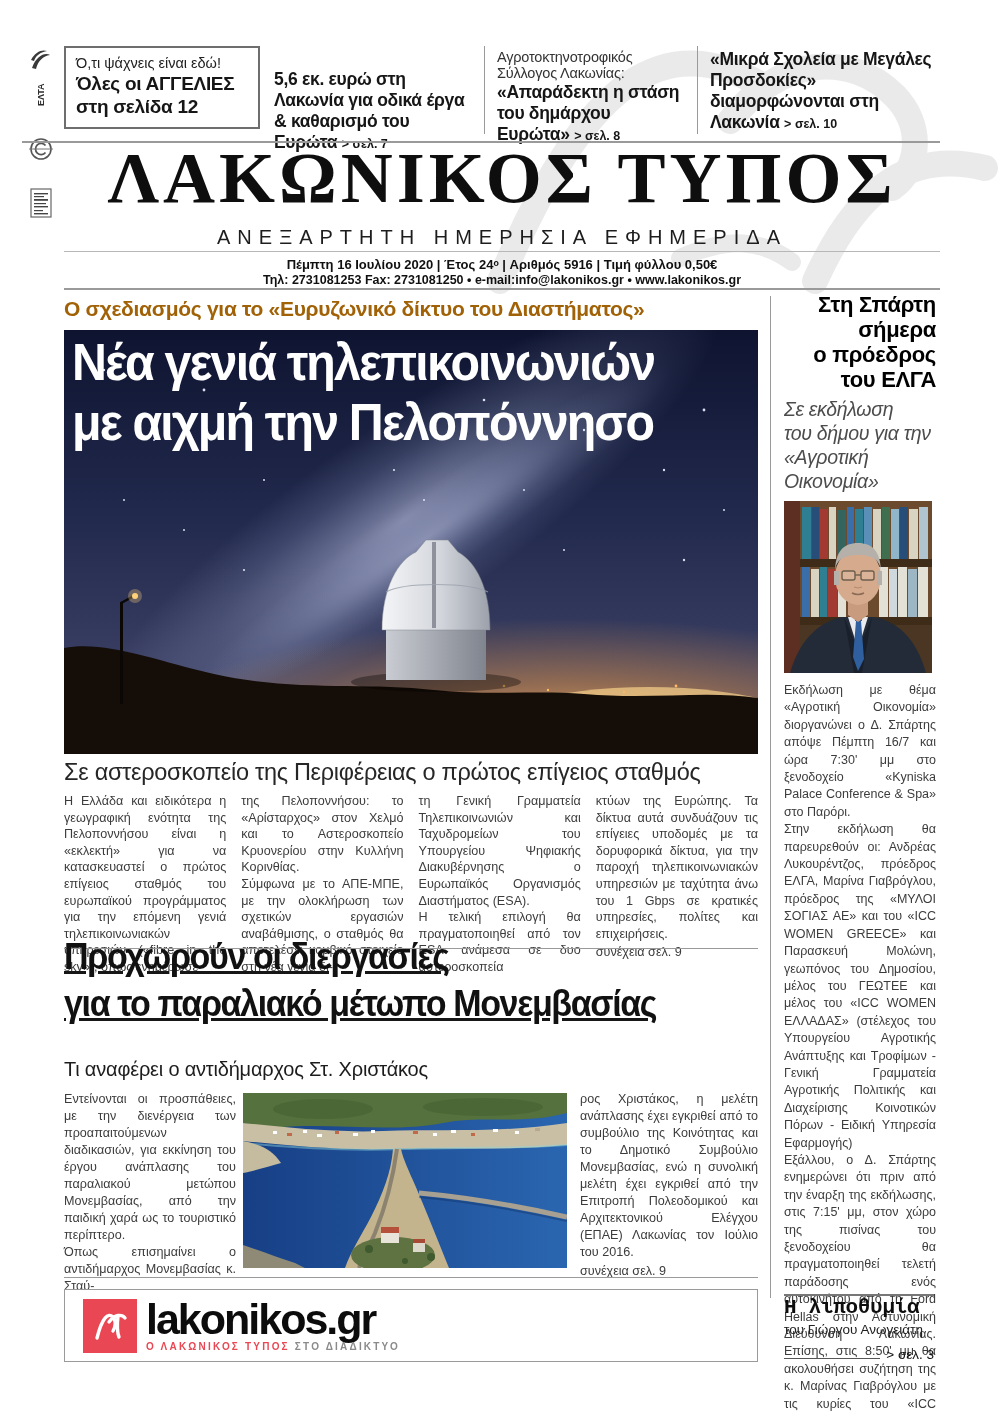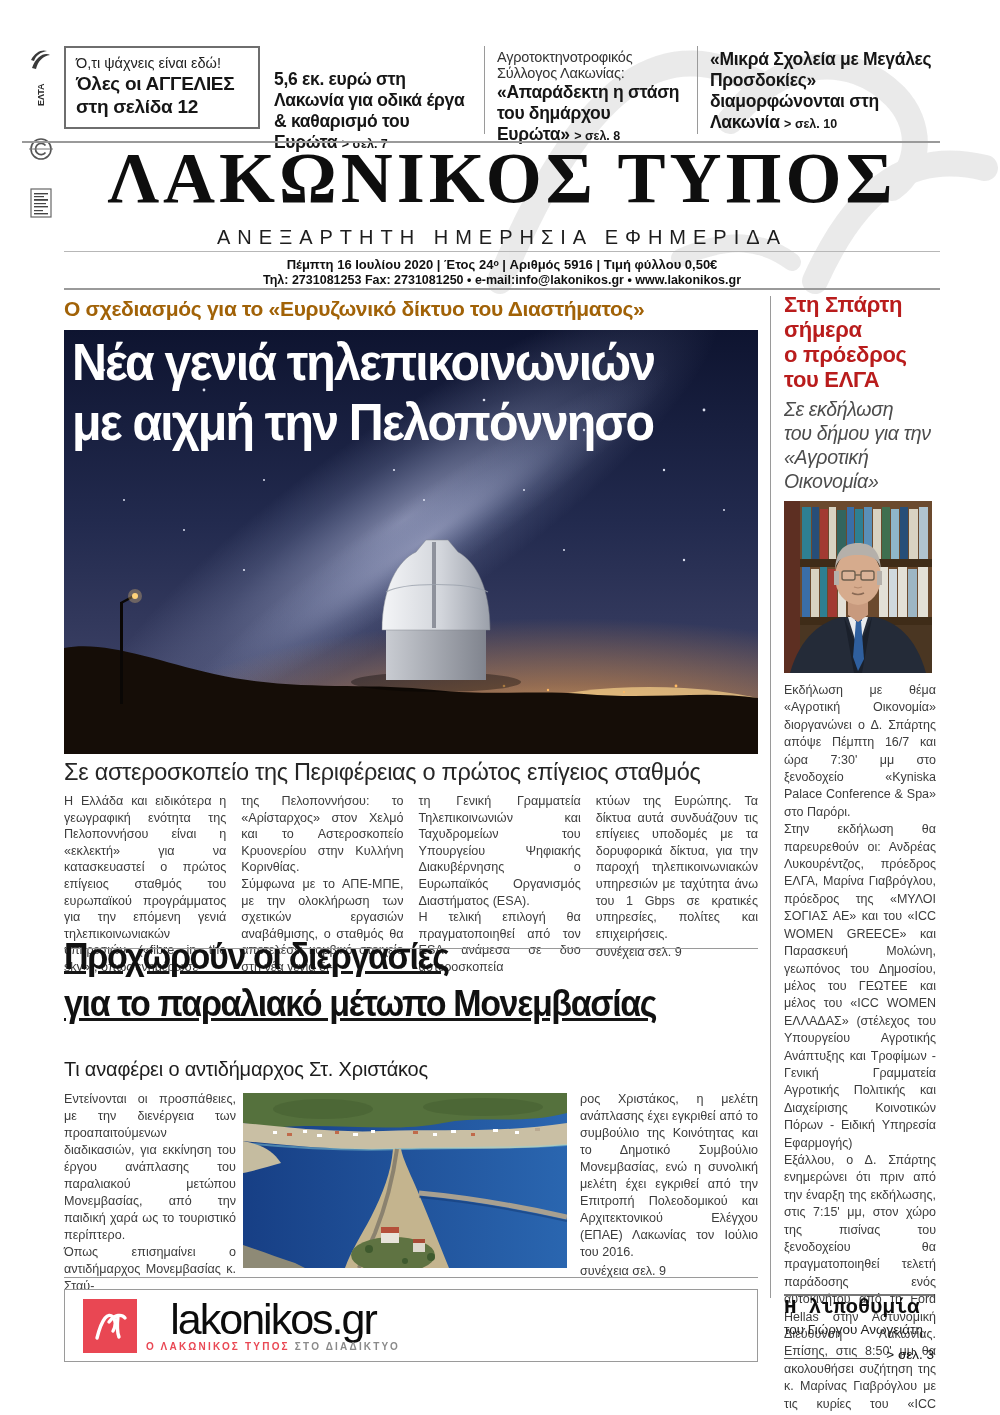--- a/index.html
+++ b/index.html
@@ -52,29 +52,29 @@
   #a2-sub{left:64px;top:1058px;width:694px;font-size:20px;color:#1c1c1c;letter-spacing:-.2px;}
   #a2-left{left:64px;top:1091px;width:172px;}
   #a2-right{left:580px;top:1091px;width:178px;}
   .a2col{font-size:12.6px;line-height:17px;text-align:justify;color:#3c3c3c;white-space:pre-line;}
   #a2-photo{left:243px;top:1093px;width:324px;height:175px;overflow:hidden;}
   #hr-banner{left:64px;top:1277px;width:694px;height:1px;}
   
   #banner{left:64px;top:1289px;width:694px;height:73px;border:1px solid #9a9a9a;box-sizing:border-box;display:flex;align-items:center;padding:0 28px 0 18px;background:#fff;}
   .logo-box{width:54px;height:54px;background:#e94753;margin-right:9px;flex:none;display:flex;align-items:center;justify-content:center;}
   .logo-stack{display:flex;flex-direction:column;}
-  .logo-text{font-size:43px;font-weight:normal;letter-spacing:-2px;line-height:40px;color:#0c0c0c;text-align:center;}
+  .logo-text{font-size:43px;font-weight:bold;letter-spacing:-2px;line-height:40px;color:#0c0c0c;}
   .logo-sub{font-size:10px;letter-spacing:2.2px;margin-top:2px;font-weight:bold;}
   .logo-sub .red{color:#e94753;}
   .logo-sub .gray{color:#8a8a8a;}
   .slogan{margin-left:auto;font-size:20px;letter-spacing:5.5px;color:#3a3a3a;white-space:nowrap;}
   
   #vdiv-main{left:770px;top:296px;width:1px;height:1002px;background:#9a9a9a;}
   #sidebar{left:784px;top:292px;width:152px;}
-  .sb-h{font-size:22px;font-weight:bold;line-height:25px;white-space:pre-line;color:#b91c1c;letter-spacing:-.3px;}
+  .sb-h{font-size:22px;font-weight:bold;line-height:25px;white-space:pre-line;color:#000000;letter-spacing:-.3px;text-align:right;}
   .sb-sub{font-size:19.5px;line-height:24px;color:#4c4c4c;white-space:pre-line;margin-top:5px;letter-spacing:-.3px;font-style:italic;}
   .sb-photo{margin-top:8px;width:148px;height:172px;overflow:hidden;}
   .sb-body{margin-top:9px;font-size:12.5px;line-height:17.4px;text-align:justify;color:#3c3c3c;white-space:pre-line;}
   #sb-footer{left:784px;top:1294px;width:150px;}
   .sb-f-rule{height:2px;background:#777;}
   .sb-f-title{font-size:21px;font-weight:bold;letter-spacing:-.3px;color:#0e0e0e;font-family:Liberation Mono, monospace;}
   .sb-f-author{font-size:13.5px;font-weight:normal;margin-top:3px;color:#222;}
   .sb-f-ref{display:flex;align-items:flex-end;margin-top:10px;}
   .sb-f-line{flex:1;border-bottom:1.5px solid #555;margin:0 6px 3px 0;}
   .sb-f-page{font-size:13.5px;font-weight:normal;color:#111;}

